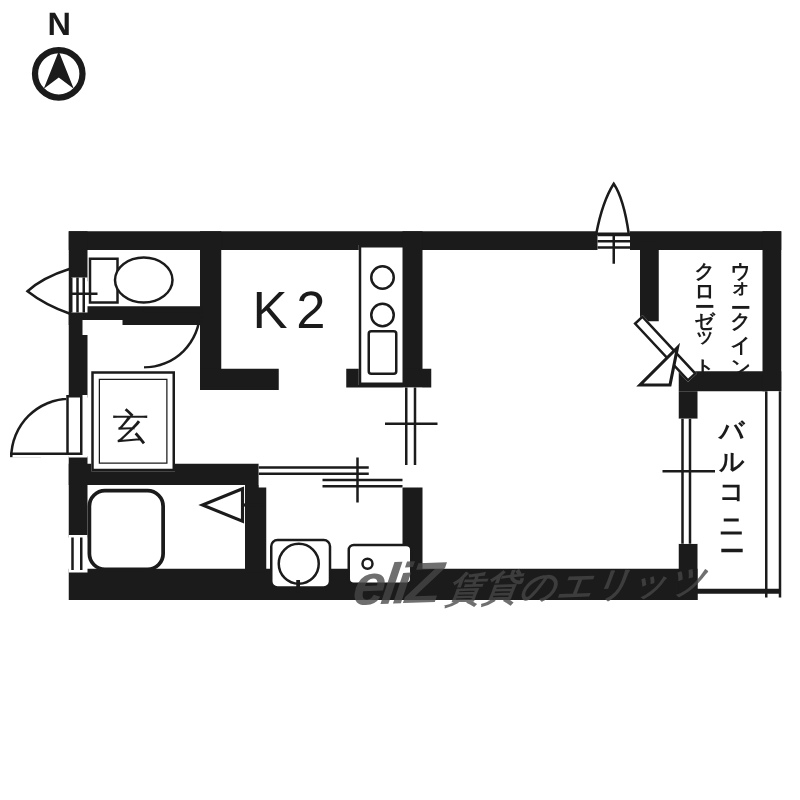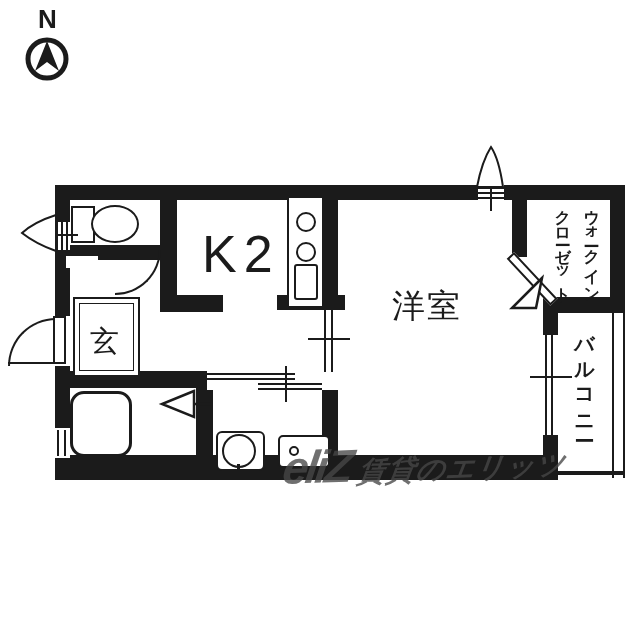--- a/index.html
+++ b/index.html
@@ -6,21 +6,21 @@
   body{font-family:"Liberation Sans", sans-serif;}
   #stage{position:relative;width:640px;height:640px;background:#ffffff;overflow:hidden;}
   .abs{position:absolute;}
   .w{position:absolute;background:#1b1b1b;z-index:1;}
   .gap{position:absolute;background:#ffffff;z-index:2;}
   .ln{position:absolute;background:#1b1b1b;z-index:3;}
   .box{position:absolute;background:#ffffff;border:2px solid #1b1b1b;z-index:2;box-sizing:border-box;}
   .lbl{position:absolute;color:#1b1b1b;z-index:5;white-space:nowrap;}
   .vert{writing-mode:vertical-rl;text-orientation:upright;}
   svg{position:absolute;z-index:4;overflow:visible;}
-  #k2{font-size:52px;letter-spacing:7px;}
+  #k2{font-size:42px;letter-spacing:7px;}
   #main-label div:first-child{font-size:36px;letter-spacing:2px;}
   #main-label div:last-child{font-size:33px;margin-top:2px;}
   #genkan-label{font-size:29px;}
   #closet-label{font-size:16px;font-weight:bold;line-height:1.8;letter-spacing:1px;}
   #closet-label div{display:block;}
   #balcony-label{font-size:20px;letter-spacing:4px;font-weight:bold;}
   #north-label{font-size:26px;font-weight:bold;}
   #watermark{position:absolute;left:284px;top:436px;z-index:40;color:rgba(70,70,70,0.78);
              display:flex;align-items:baseline;gap:8px;transform:skewX(-10deg) rotate(-2deg);}
   #watermark .logo{font-size:46px;font-weight:900;font-style:italic;letter-spacing:-3px;}
@@ -133,21 +133,20 @@
 
   <div class="box" style="left:278px;top:435px;width:52px;height:33px;border-radius:5px;"></div>
   <div class="box" style="left:289px;top:446px;width:10px;height:10px;border-radius:50%;z-index:3;"></div>
 
   <div class="box" style="left:73px;top:297px;width:67px;height:80px;"></div>
   <div class="abs" style="left:79px;top:303px;width:55px;height:68px;border:1.5px solid #1b1b1b;z-index:3;box-sizing:border-box;"></div>
 
   <div id="k2" class="lbl" style="left:202px;top:224px;">K2</div>
 
   <div id="main-label" class="lbl" style="left:392px;top:282px;">
-    <div>洋室</div>
   </div>
 
   <div id="genkan-label" class="lbl" style="left:90px;top:322px;z-index:6;">玄</div>
 
   <div id="closet-label" class="lbl vert" style="left:548px;top:198px;height:102px;">
     <div>ウォークイン</div>
     <div>クローゼット</div>
   </div>
 
   <div id="balcony-label" class="lbl vert" style="left:572px;top:322px;height:145px;">バルコニー</div>

